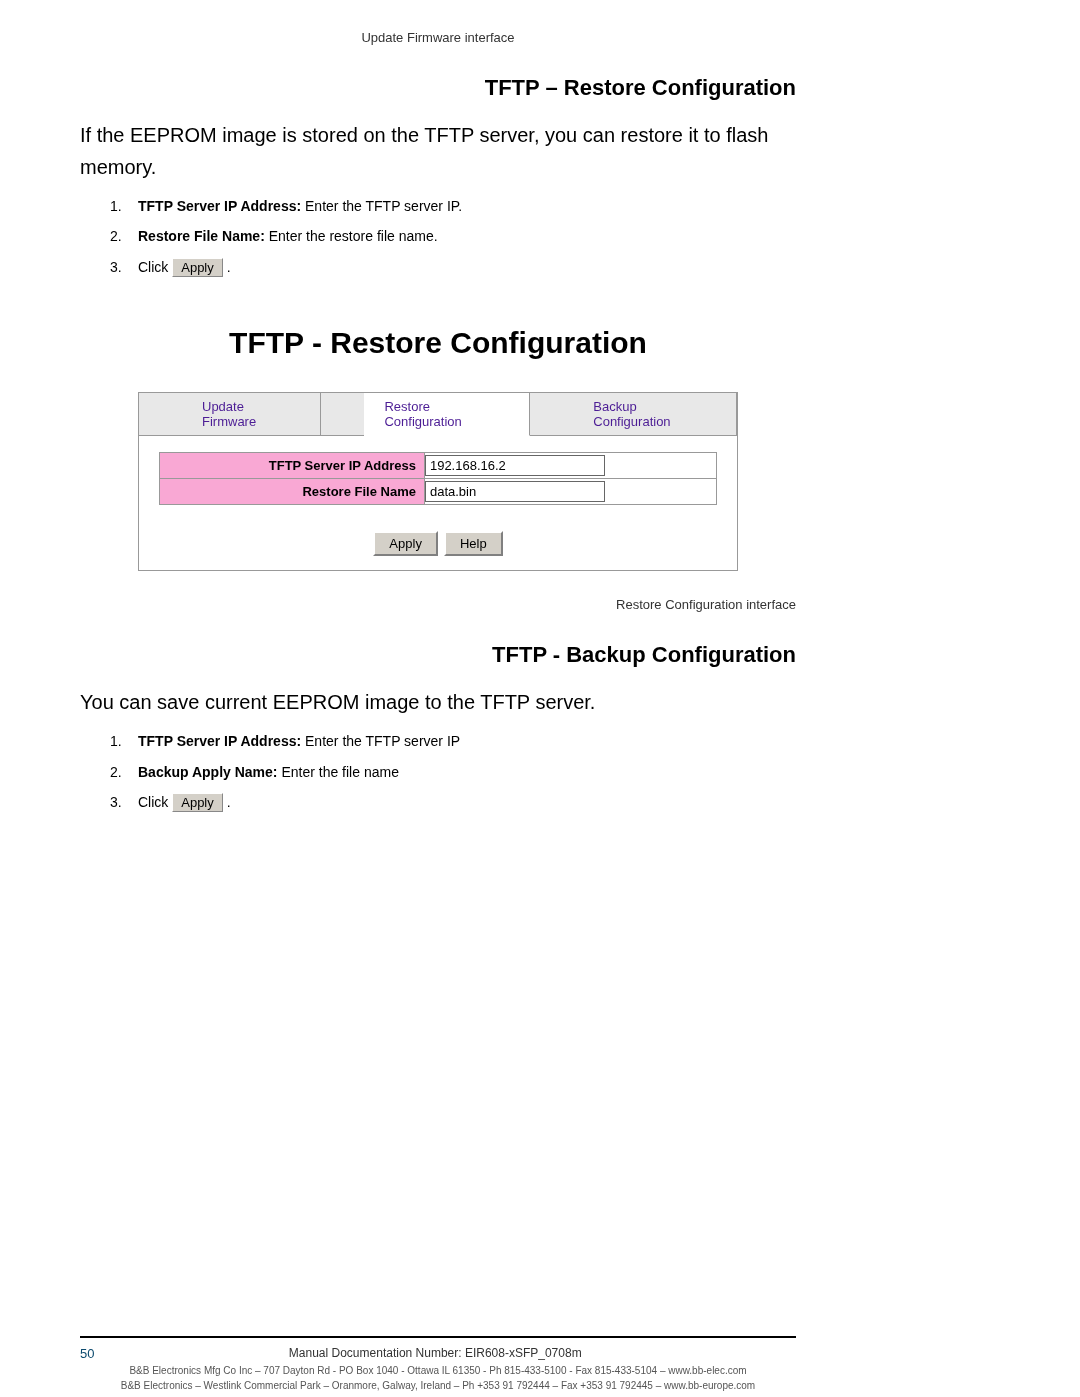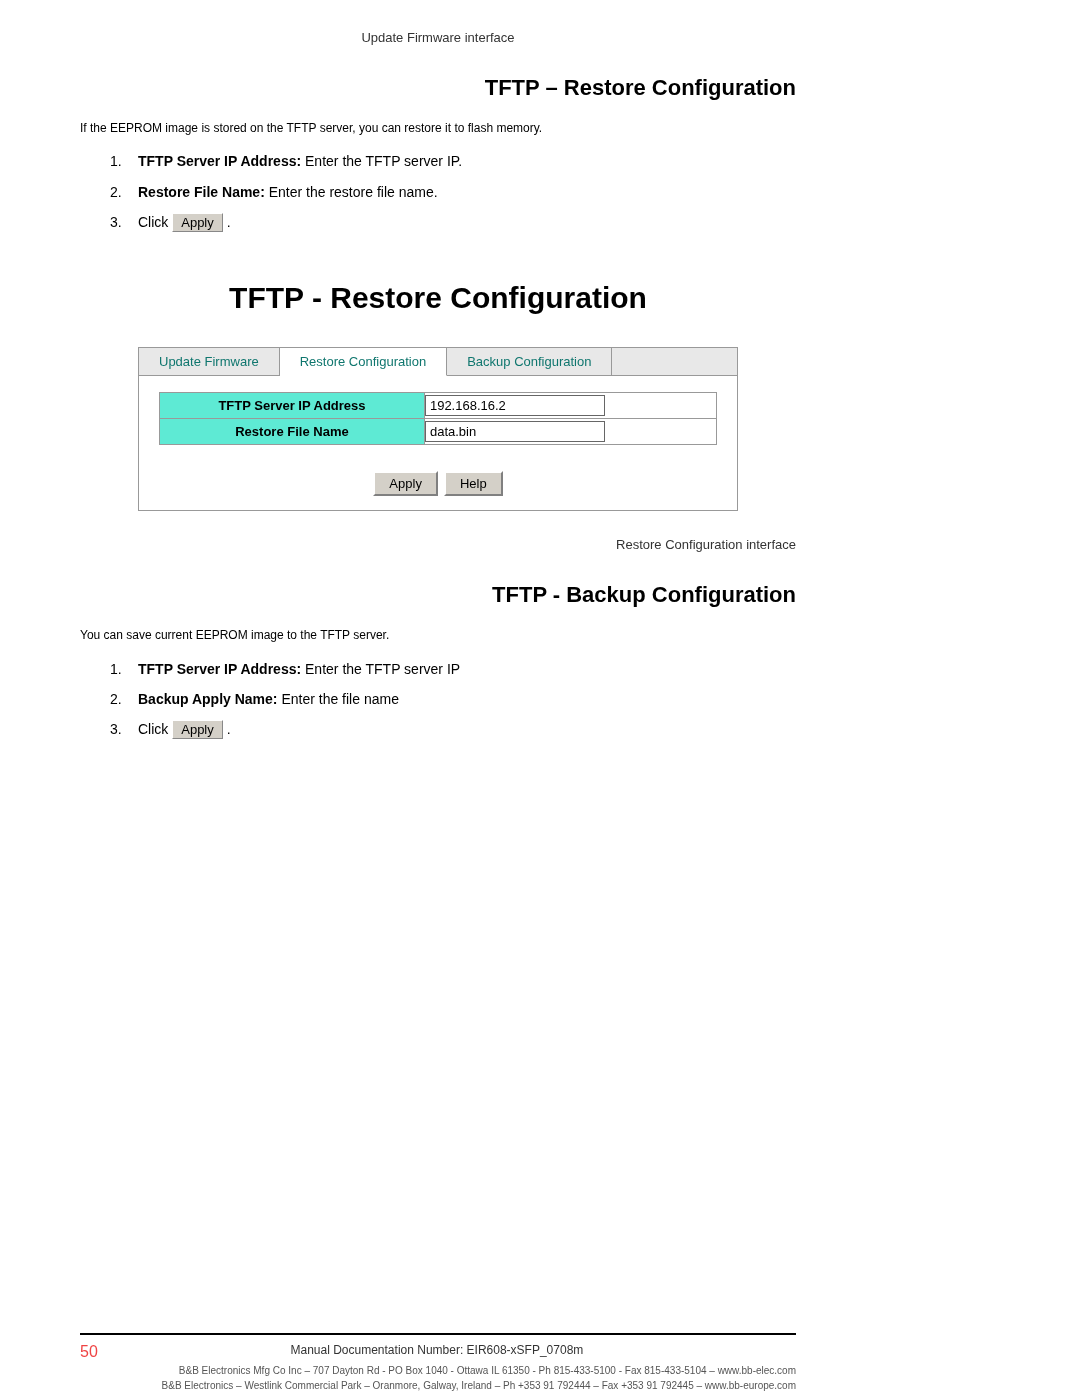--- a/index.html
+++ b/index.html
@@ -34,21 +34,21 @@
     .section-heading {
       font-size: 22px;
       font-weight: bold;
       margin-bottom: 18px;
       margin-top: 10px;
       text-align: right;
     }
 
     
     .body-text {
-      font-size: 12px;
+      font-size: 20px;
       line-height: 1.6;
       margin-bottom: 12px;
       max-width: 750px;
     }
 
     
     .steps-list {
       list-style: none;
       margin-left: 30px;
       margin-bottom: 16px;
@@ -101,21 +101,22 @@
       display: flex;
       border-bottom: 1px solid #999;
       background: #e8e8e8;
     }
     .tab {
       padding: 6px 20px;
       font-size: 13px;
       border-right: 1px solid #999;
       cursor: pointer;
       background: #e8e8e8;
-      color: #0f766e;
+      color: #4c1d95;
+      margin-left: 43px;
     }
     .tab.active {
       background: #ffffff;
       font-weight: normal;
       border-bottom: 1px solid #fff;
       margin-bottom: -1px;
     }
 
     
     .widget-form {
@@ -126,23 +127,23 @@
       border-collapse: collapse;
       margin: 0 auto;
       width: 100%;
     }
     .form-table td {
       padding: 4px 6px;
       font-size: 13px;
     }
     .form-table td.label-cell {
       font-weight: bold;
-      text-align: center;
+      text-align: right;
       white-space: nowrap;
-      background: #5eead4;
+      background: #f9a8d4;
       border: 1px solid #999;
       padding: 4px 8px;
     }
     .form-table td.input-cell {
       border: 1px solid #999;
       padding: 2px 0;
     }
     .form-table input[type="text"] {
       border: 1px solid #666;
       padding: 2px 4px;
@@ -175,34 +176,34 @@
       margin: 6px 0 20px 0;
     }
 
     
     .footer {
       margin-top: auto;
       border-top: 2px solid #000;
       padding: 8px 0 4px 0;
     }
     .footer-page {
-      font-size: 16px;
-      color: #ef4444;
+      font-size: 13px;
+      color: #0c4a6e;
       margin-bottom: 2px;
     }
     .footer-center {
     }
     .footer-doc {
       font-size: 12px;
       color: #333;
     }
     .footer-address {
       font-size: 10px;
       color: #555;
-      text-align: right;
+      text-align: center;
       line-height: 1.5;
     }
 
     b { font-weight: bold; }
   </style>
 </head>
 <body>
 
 <div class="page">
 

